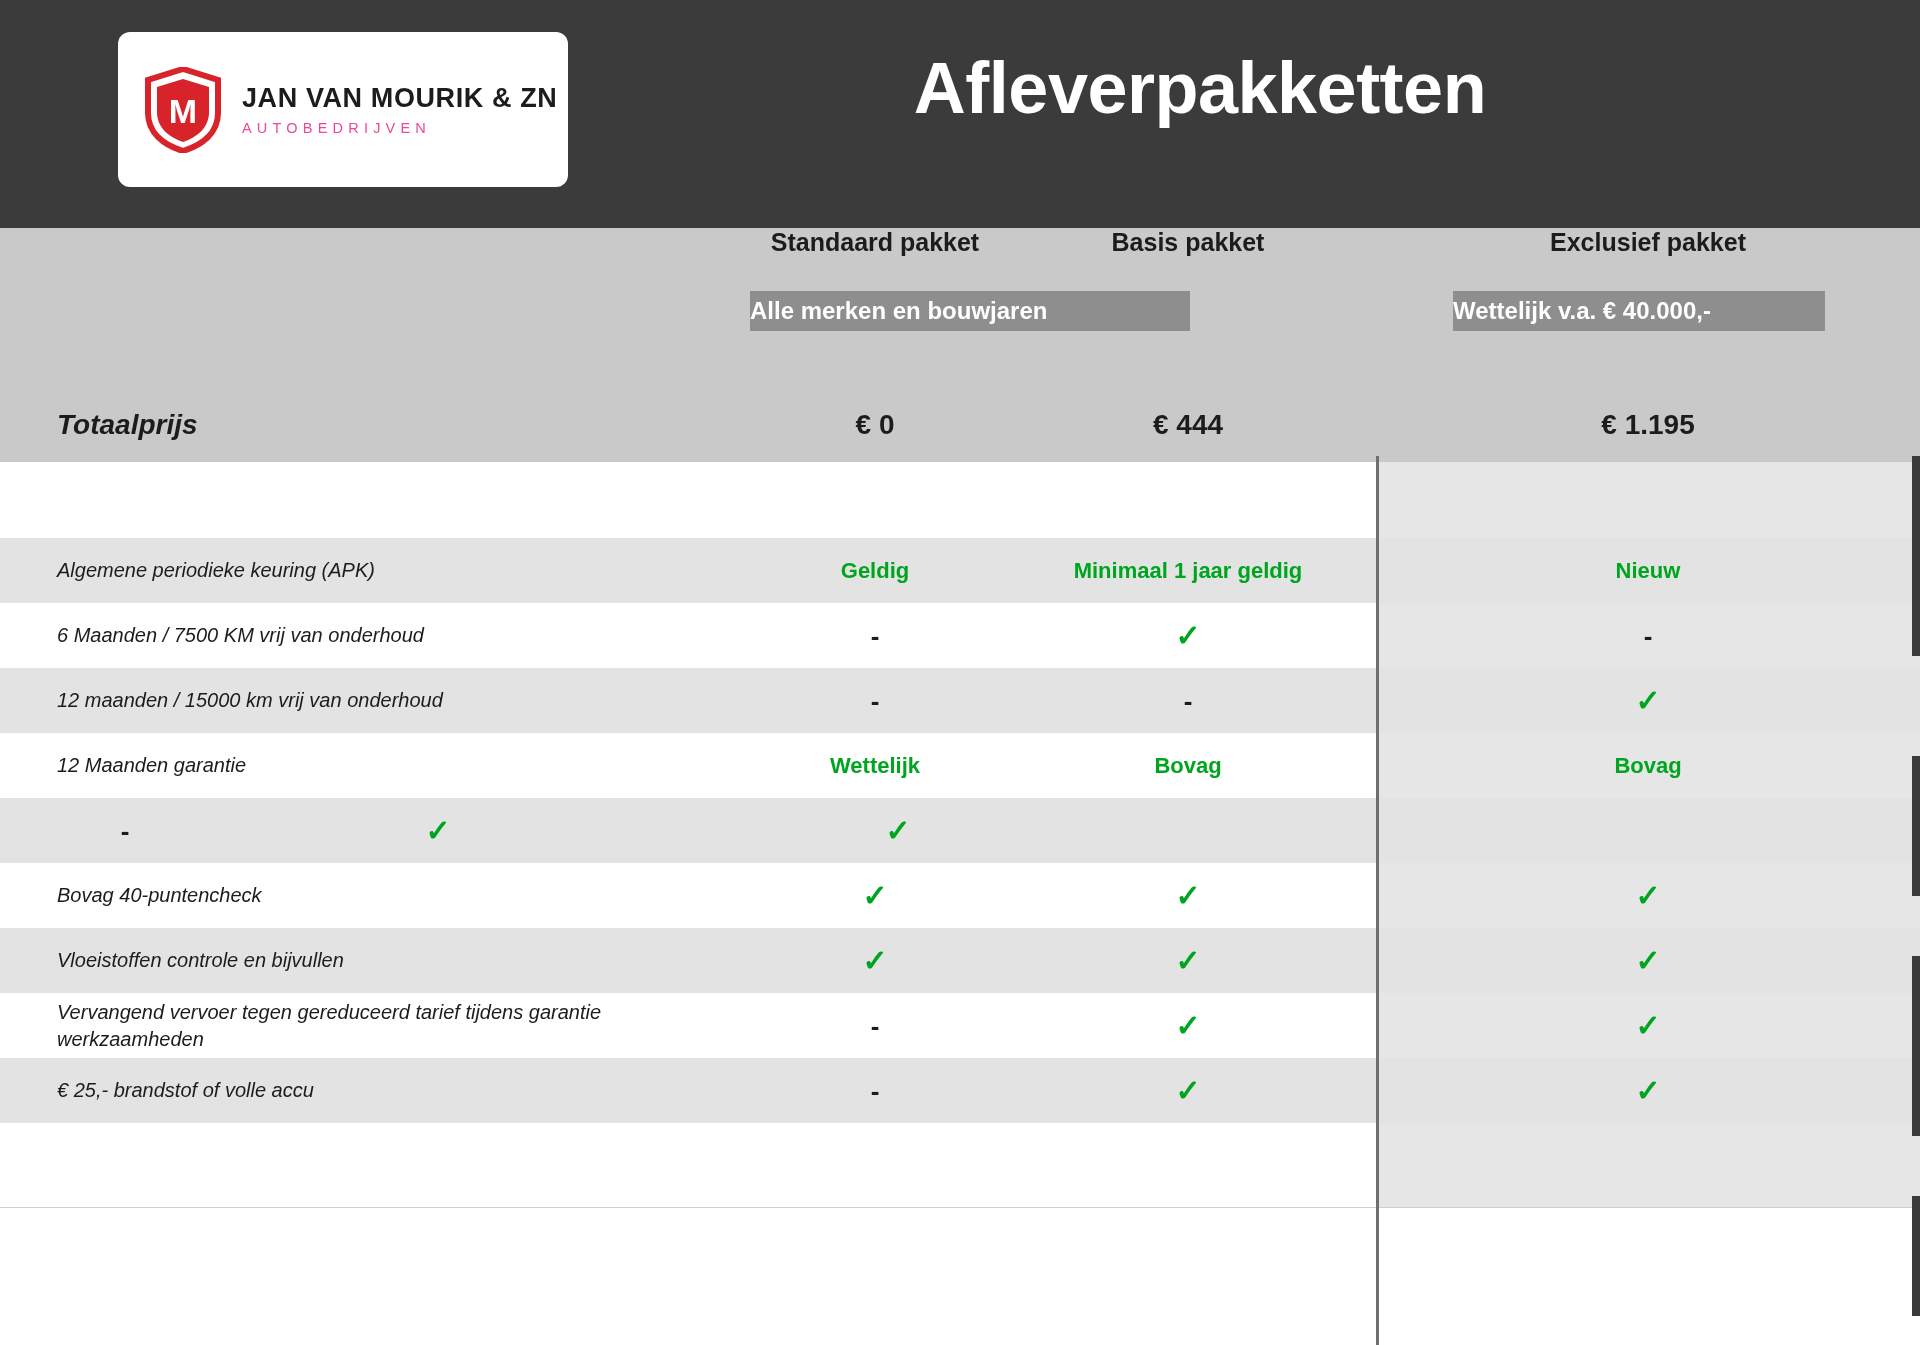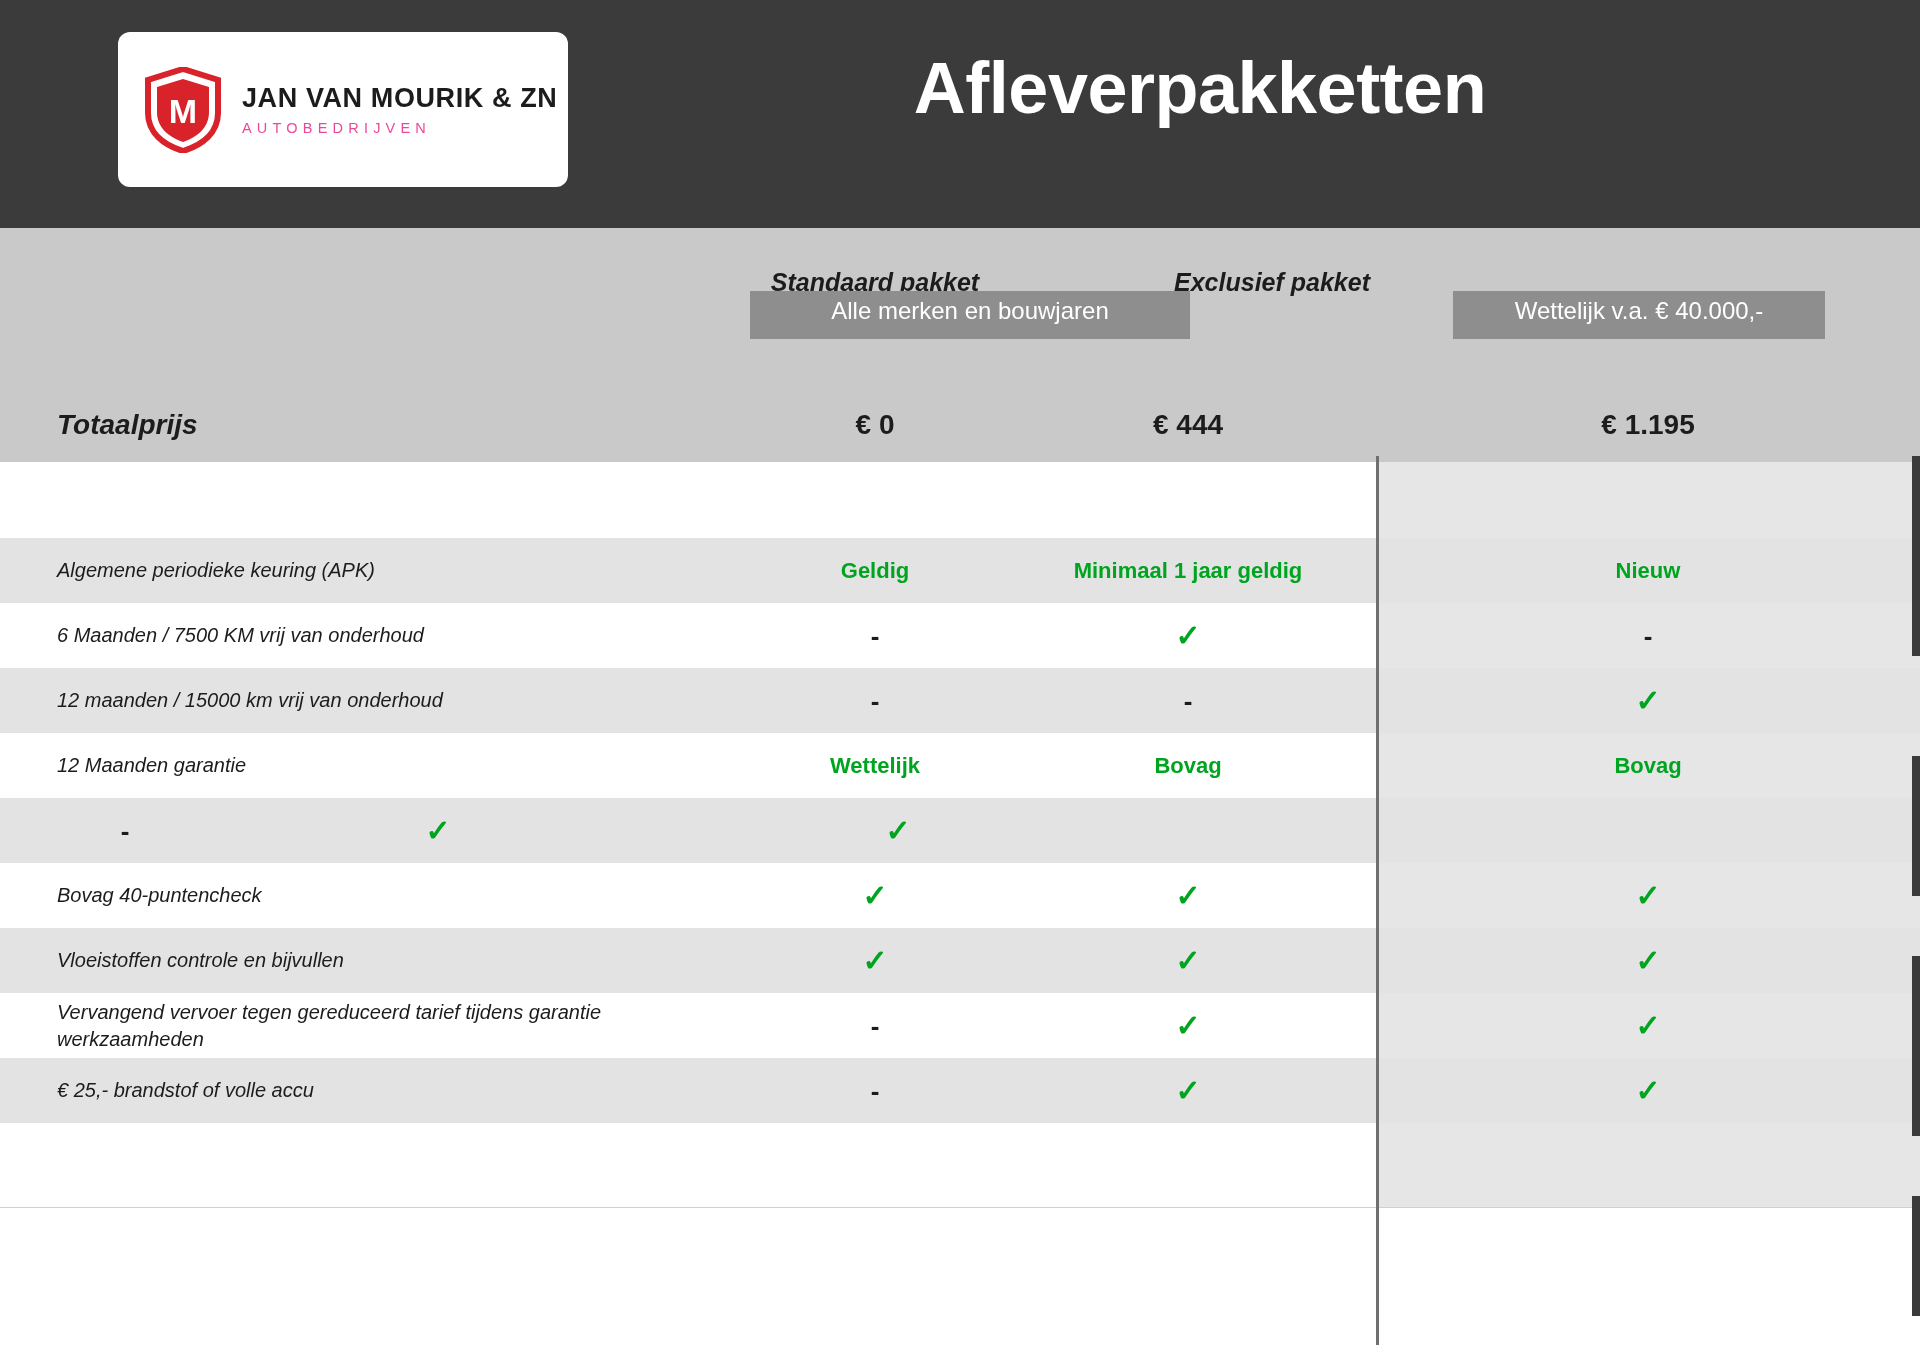--- a/index.html
+++ b/index.html
@@ -119,44 +119,41 @@
     height: 160px;
     position: relative;
   }
   .head-row .c-label { }
   .colhead {
     font-size: 25px;
     font-weight: bold;
     color: #1c1c1c;
     text-align: center;
     width: 100%;
-    padding-top: 40px;
     box-sizing: border-box;
-    font-style: italic;
   }
   .head-row .c-std, .head-row .c-bas, .head-row .c-exc {
     align-items: flex-start;
   }
   .badge-row {
     position: absolute;
     top: 63px;
     left: 0;
     width: 1920px;
     height: 40px;
     pointer-events: none;
   }
   .badge {
     position: absolute;
     background: #8e8e8e;
     color: #ffffff;
     font-size: 24px;
-    font-weight: normal;
-    height: 48px;
+    font-weight: bold;
+    height: 40px;
     line-height: 40px;
-    text-align: center;
     white-space: nowrap;
   }
   .badge-merken { left: 750px; width: 440px; }
   .badge-nieuwprijs { left: 1453px; width: 372px; }
 
   
   .price-row {
     background: #c9c9c9;
     height: 74px;
   }
@@ -263,20 +260,23 @@
 
   <div class="table-wrap">
 
     <div class="col-divider"></div>
 
     <div class="row head-row">
       <div class="c-label"></div>
       <div class="c-std">
         <div class="colhead">Standaard pakket</div>
       </div>
+      <div class="c-bas">
+        <div class="colhead">Basis pakket</div>
+      </div>
       <div class="c-exc">
         <div class="colhead">Exclusief pakket</div>
       </div>
 
       <div class="badge-row">
         <div class="badge badge-merken">Alle merken en bouwjaren</div>
         <div class="badge badge-nieuwprijs">Wettelijk v.a. € 40.000,-</div>
       </div>
     </div>
 

